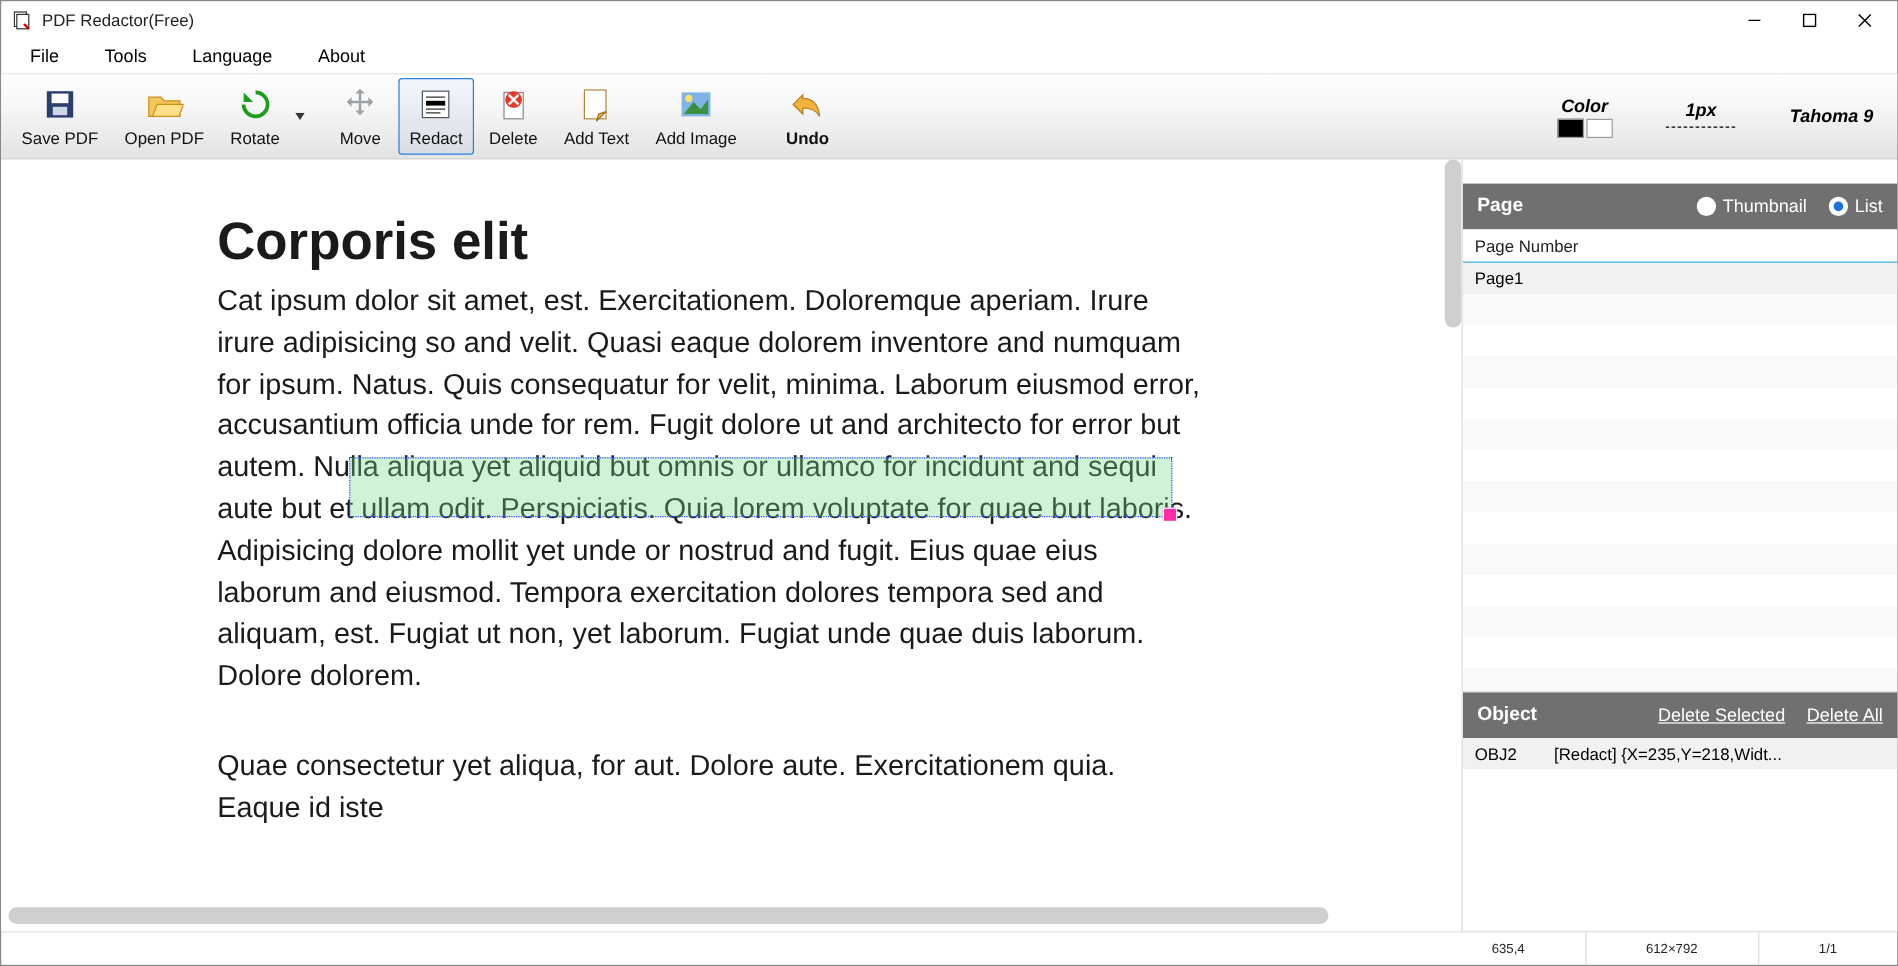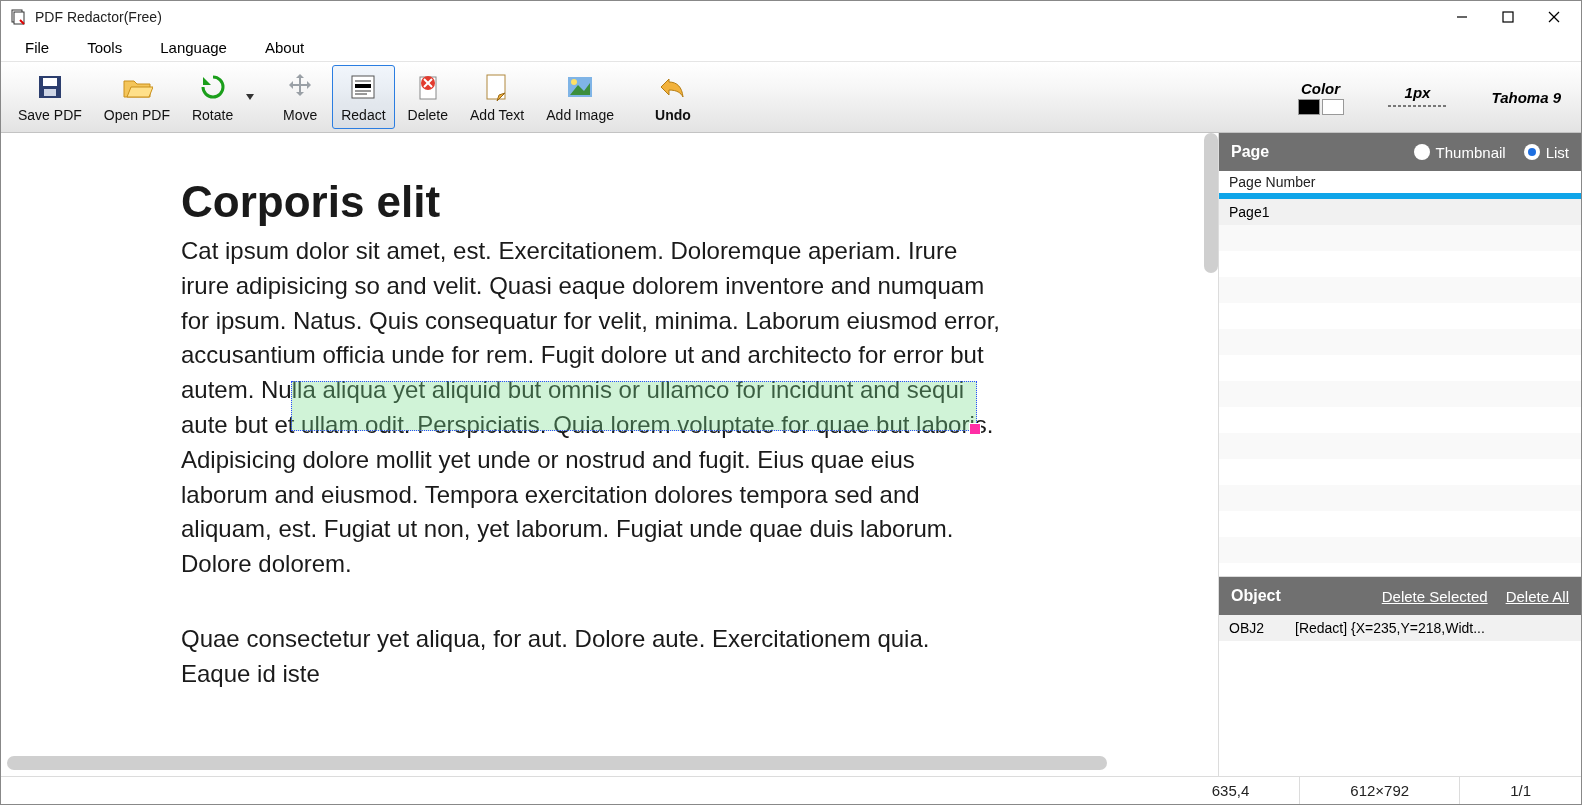--- a/index.html
+++ b/index.html
@@ -44,33 +44,33 @@
 
   
   .side { width:362px; display:flex; flex-direction:column; background:#fff; }
   .panel-hdr { background:#707070; color:#fff; height:38px; display:flex; align-items:center; padding:0 12px; font-size:16px; gap:18px; }
   .panel-hdr .grow { flex:1; }
   .radio { display:flex; align-items:center; gap:6px; font-size:15px; }
   .radio .dot { width:16px; height:16px; border-radius:50%; background:#fff; display:flex; align-items:center; justify-content:center; }
   .radio .dot.on::after { content:""; width:8px; height:8px; border-radius:50%; background:#1e6fe0; }
   .panel-hdr a { color:#fff; text-decoration:underline; font-size:15px; }
 
-  .listhdr { height:28px; border-bottom:6px solid #0ea5e9; display:flex; align-items:center; font-size:14px; padding:0 10px; color:#222; }
+  .listhdr { height:28px; border-bottom:1px solid #0ea5e9; display:flex; align-items:center; font-size:14px; padding:0 10px; color:#222; }
   .listhdr div:first-child { width:66px; }
   .row { height:26px; display:flex; align-items:center; font-size:14px; padding:0 10px; }
   .row.sel { background:#f1f1f1; }
   .row div:first-child { width:66px; }
-  .page-panel { flex:1; display:flex; flex-direction:column; min-height:0; }
+  .page-panel { flex:1; display:flex; flex-direction:column; min-height:0;margin-top:20px; }
   .page-list { flex:1; background:repeating-linear-gradient(#fff,#fff 26px,#f9f9f9 26px,#f9f9f9 52px); overflow:hidden; }
   .obj-panel { height:200px; display:flex; flex-direction:column; border-top:1px solid #dcdcdc; }
   .obj-list { flex:1; background:#fff; }
   .obj-list .row div:first-child { width:66px; }
 
   
-  .status { height:28px; border-top:1px solid #dcdcdc; display:flex; align-items:center; font-size:15px; color:#222; }
+  .status { height:28px; border-top:1px solid #dcdcdc; display:flex; align-items:center; font-size:11px; color:#222; }
   .status .cell { padding:0 50px; border-left:1px solid #dcdcdc; height:100%; display:flex; align-items:center; }
   .status .cell:first-child { margin-left:auto; border-left:none; }
 
   
 </style>
 </head>
 <body>
 
 <div class="titlebar">
   <span class="app-icon">

